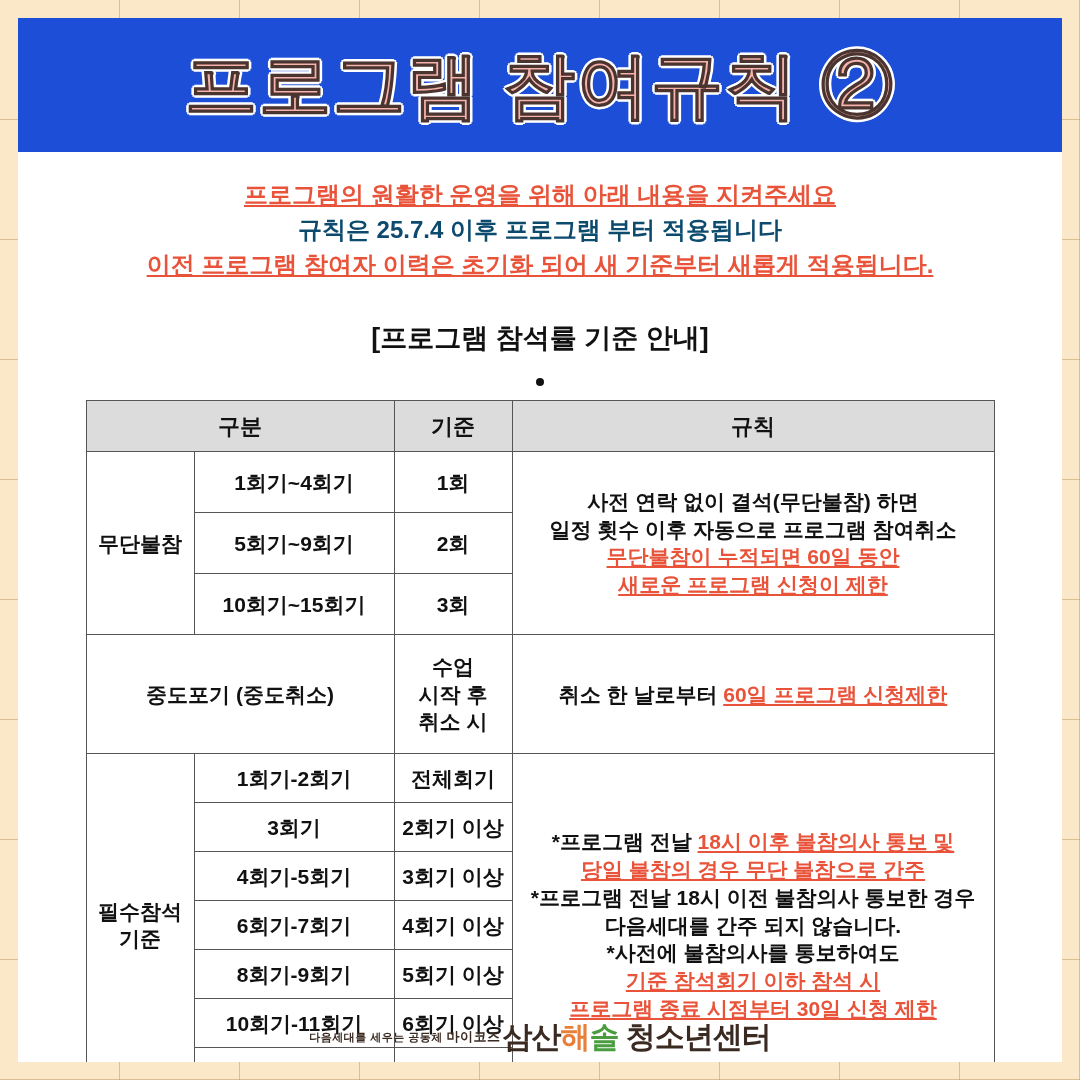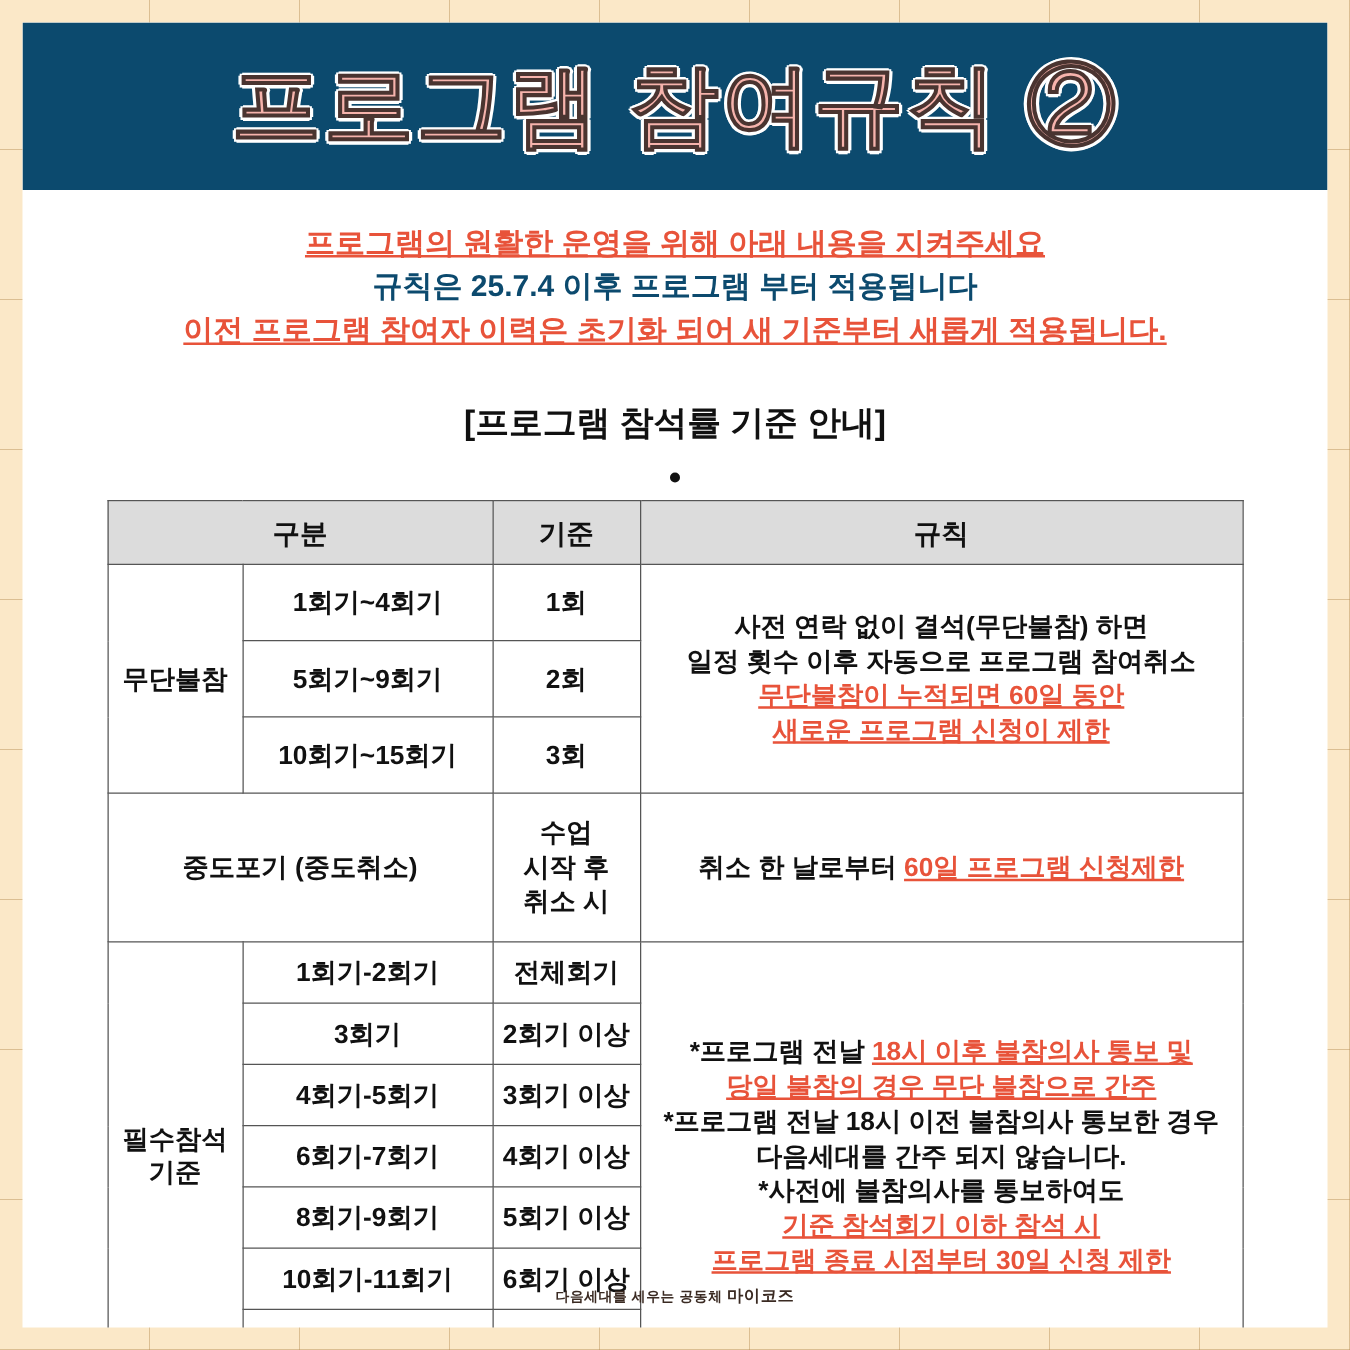--- a/index.html
+++ b/index.html
@@ -41,21 +41,21 @@
     left: 18px;
     top: 18px;
     width: 1044px;
     height: 1044px;
     background: #ffffff;
     box-sizing: border-box;
     overflow: hidden;
   }
   .header {
     height: 134px;
-    background: #0c4a6e;
+    background: #1d4ed8;
     display: flex;
     align-items: center;
     justify-content: center;
   }
   .header-title {
     color: #f6b3ac;
     font-size: 72px;
     font-weight: bold;
     letter-spacing: 2px;
     line-height: 1;
@@ -269,13 +269,16 @@
       </tr>
     </tbody>
   </table>
 </div>
 
 <div class="footer">
   <div class="footer-top">
     <span>다음세대를 세우는 공동체</span>
     <span class="brand">마이코즈</span>
   </div>
+  <div class="footer-main">
+    <span>삼산</span><span class="hl">해</span><span class="hl2">솔</span><span> 청소년센터</span>
+  </div>
 </div>
 
 </body></html>

